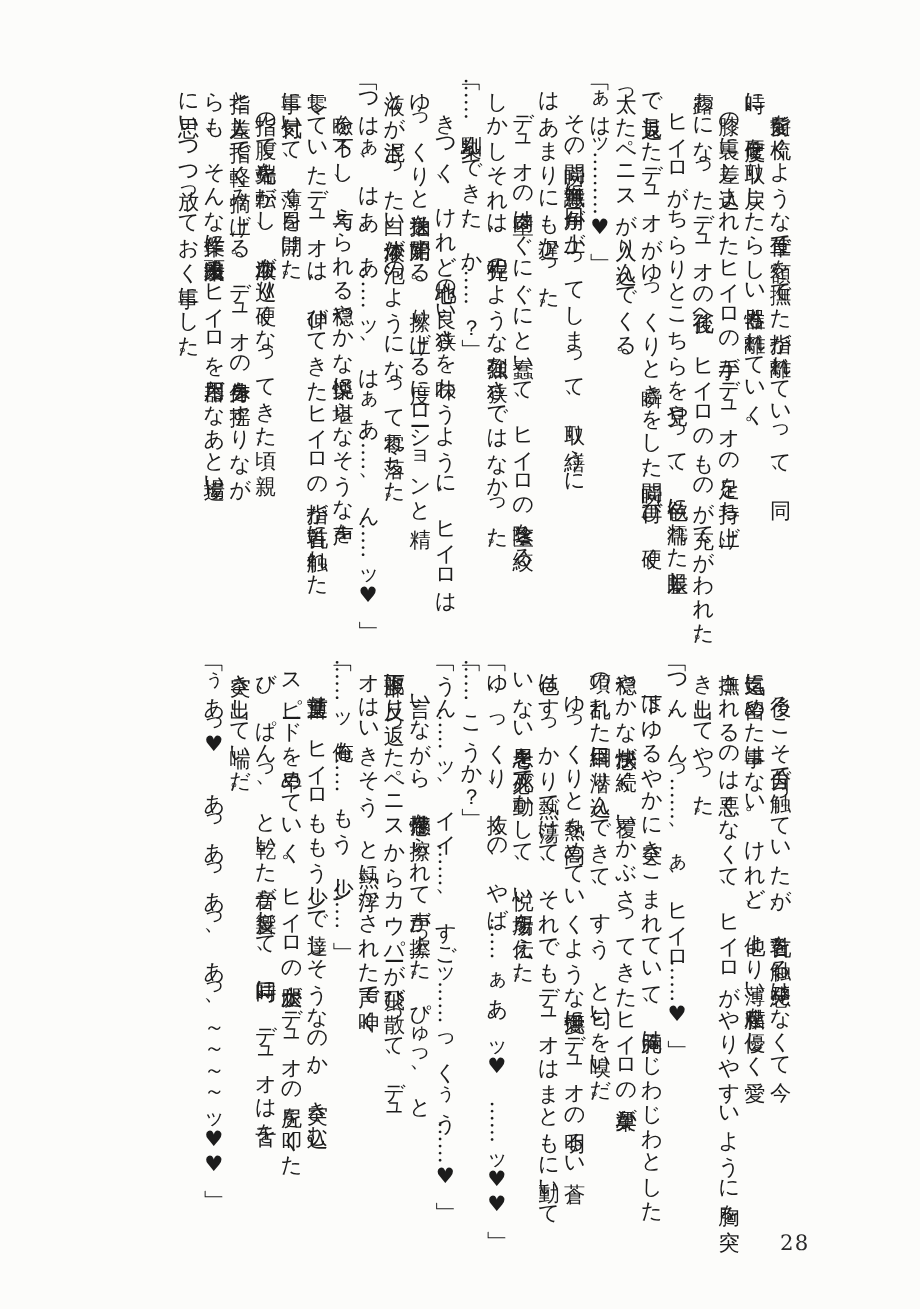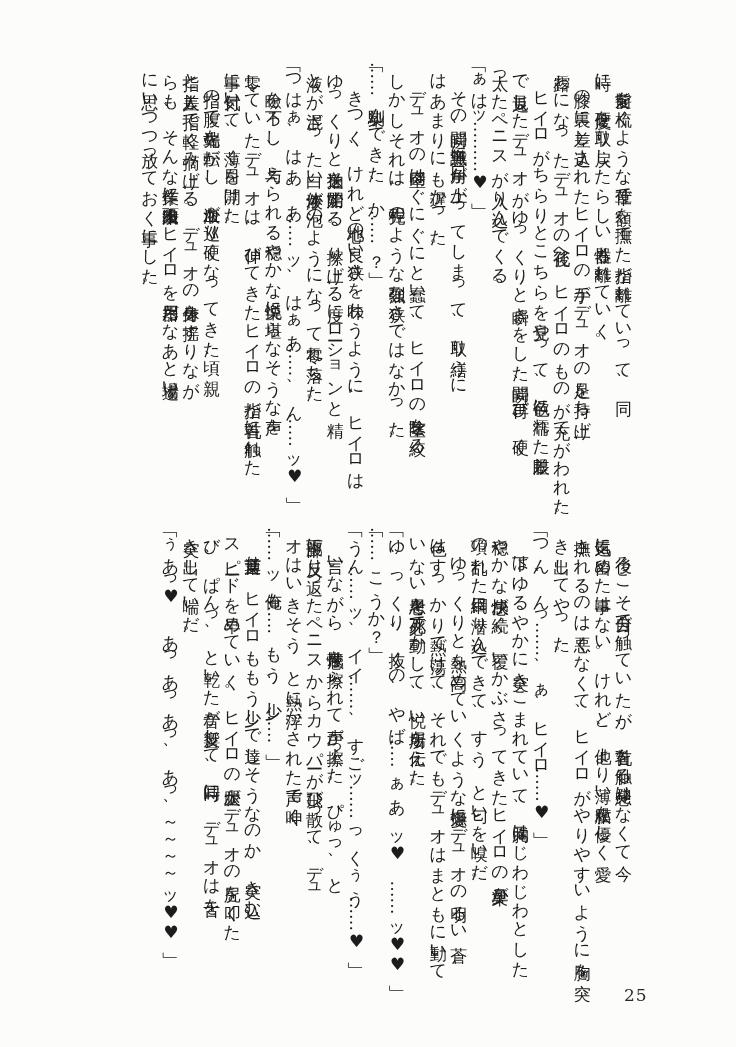--- a/index.html
+++ b/index.html
@@ -97,15 +97,15 @@
     <div class="col">下腹部に反り返ったペニスからカウパーが飛び散って、デュ</div>
     <div class="col">オはいきそう、と熱に浮かされた声で呻く。</div>
     <div class="col">「……ッ俺も……もう、少し……」</div>
     <div class="col">　言葉通り、ヒイロももう少しで達しそうなのか、突き込む</div>
     <div class="col">スピードを早めていく。ヒイロの太腿がデュオの尻を叩くた</div>
     <div class="col">び、ぱんっ、と乾いた音が反響して、同時に、デュオは舌を</div>
     <div class="col">突き出して喘いだ。</div>
     <div class="col">「ぅあっ♥　あっあっあっ、あっ、～～～～ッ♥♥」</div>
   </div>
 
-  <div class="page-number">25</div>
+  <div class="page-number">28</div>
 
 </div>
 
 </body></html>

